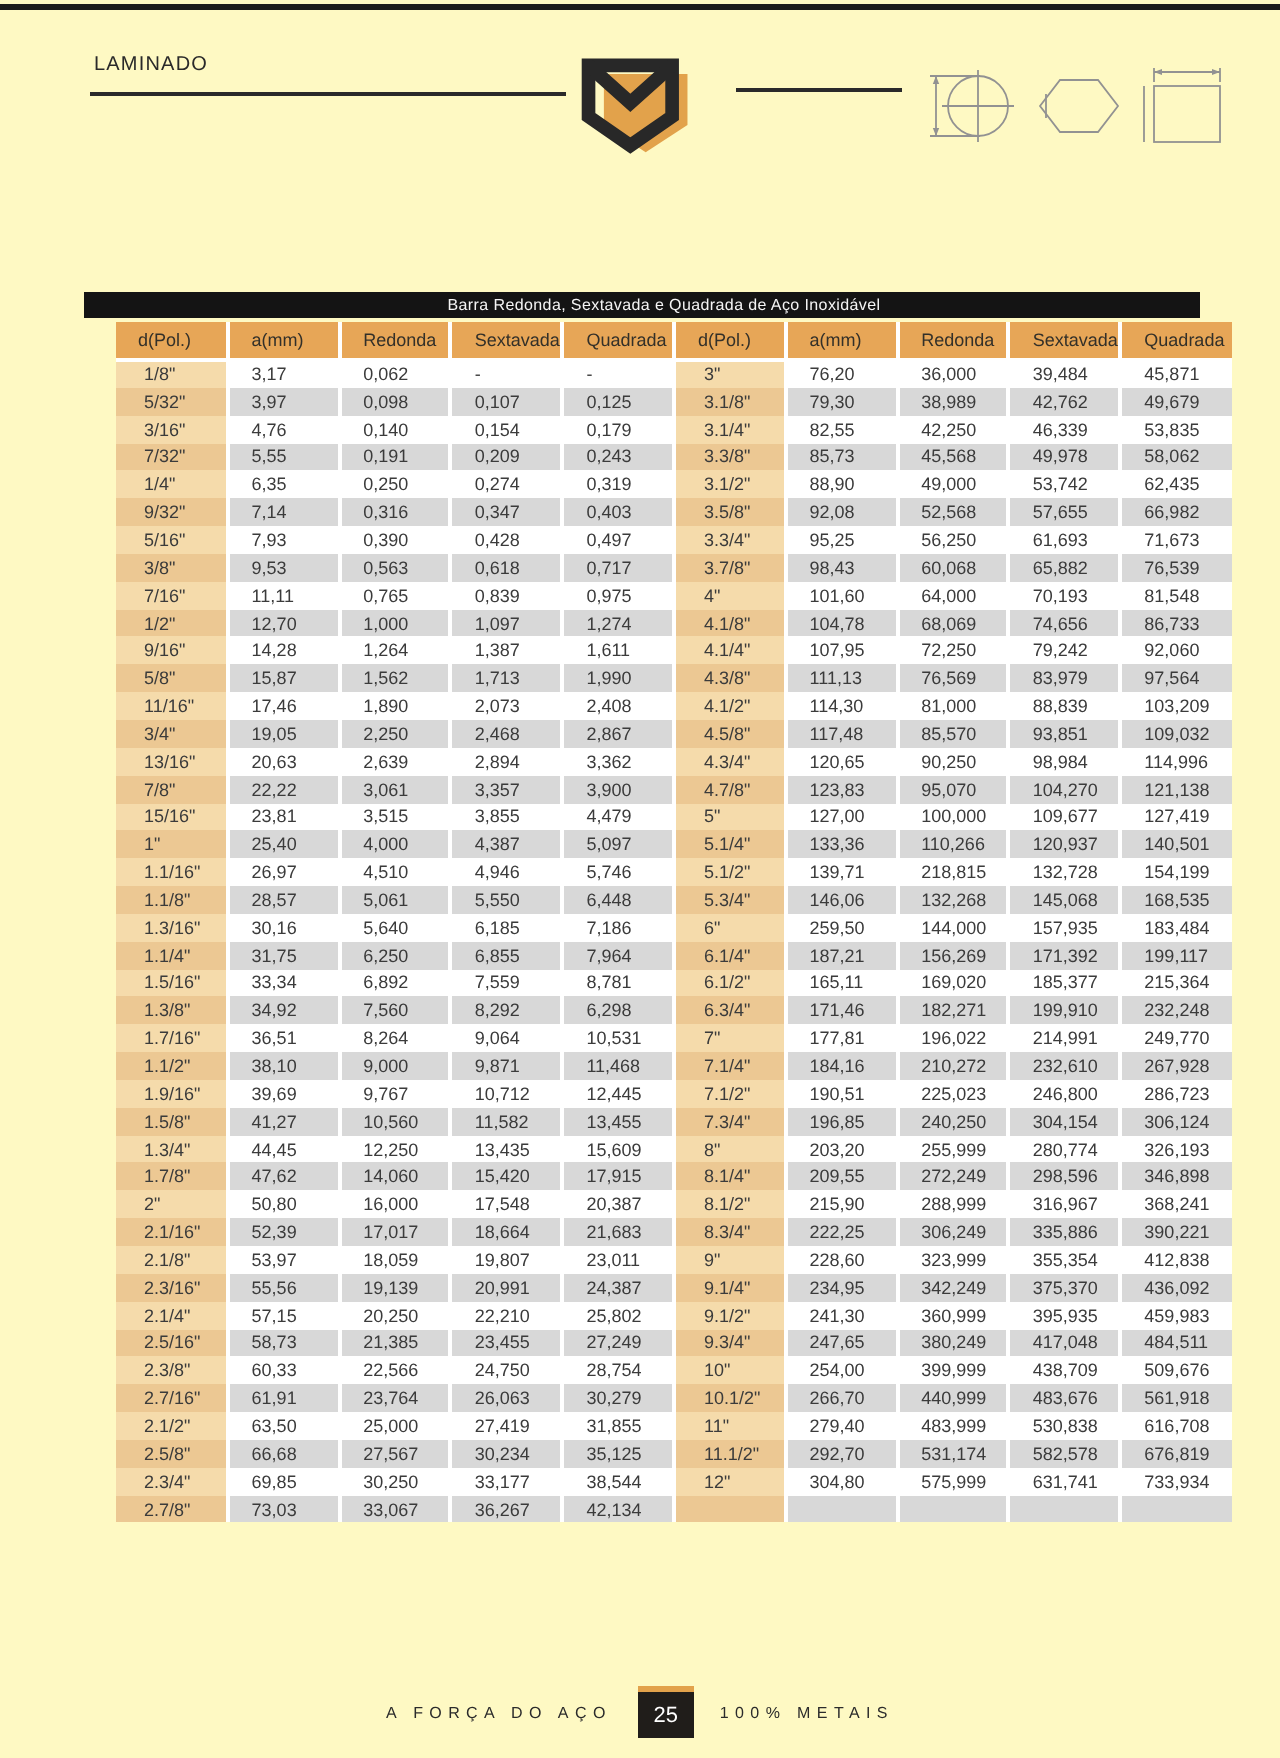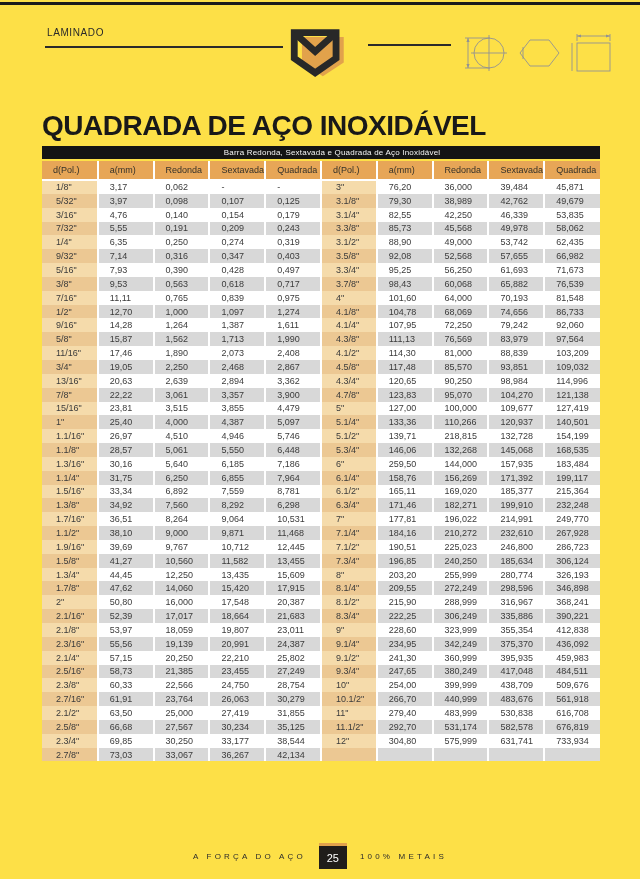--- a/index.html
+++ b/index.html
@@ -1,38 +1,38 @@
 <!DOCTYPE html>
 <html><head>
 <meta charset="utf-8">
 <style>
   * { margin:0; padding:0; box-sizing:border-box; }
   html,body { background:#9a9a9a; }
   .page {
-    position:relative; width:640px; height:879px; background:#fde047;
+    position:relative; width:640px; height:879px; background:#fef9c3;
     font-family:"Liberation Sans", sans-serif; overflow:hidden; margin:0 auto;
   }
   .top-rule { position:absolute; top:2px; left:0; width:640px; height:2.5px; background:#1b1b1b; }
   .laminado { position:absolute; top:27px; left:47px; font-size:10px; letter-spacing:.6px; color:#2a2a2a; }
   .laminado-line { position:absolute; top:46px; left:45px; width:238px; height:1.5px; background:#2a2a2a; }
   .mid-line { position:absolute; top:44px; left:368px; width:83px; height:1.5px; background:#2a2a2a; }
   .logo { position:absolute; top:28px; left:290px; }
   .shape-icons { position:absolute; top:31px; left:461px; display:flex; align-items:center; gap:9px; }
   .page-title {
     position:absolute; top:82px; left:42px; width:560px;
     font-size:28px; font-weight:bold; line-height:1.05; letter-spacing:-.5px; color:#191919;
   }
   .steel-table { position:absolute; top:146px; left:42px; width:558px; }
   .table-title {
     height:13px; background:#141414; color:#f5f5f5; font-size:8px;
     display:flex; align-items:center; justify-content:center; letter-spacing:.2px;
     margin-bottom:2px;
     padding-left:22px;
   }
-  table { width:100%; border-collapse:collapse; table-layout:fixed; }
+  table { width:100%; border-collapse:collapse; table-layout:fixed;margin-left:16px; }
   th, td { border-right:2px solid #ffffff; font-weight:normal; }
   th:last-child, td:last-child { border-right:none; }
   th {
     background:#E7A657; height:19px; font-size:9px; color:#333029;
     border-bottom:2px solid #ffffff; text-align:left; padding-left:11px;
   }
   td { height:13.85px; font-size:9px; color:#3b3b3b; padding-left:11px; white-space:nowrap; }
   tbody tr:nth-child(odd) td { background:#ffffff; }
   tbody tr:nth-child(even) td { background:#D8D8D8; }
   tbody tr:nth-child(odd) td.col-d { background:#F5DBAB; }
@@ -102,21 +102,20 @@
           <line x1="3" y1="11" x2="3" y2="39"></line>
           <path d="M8,4 l4,-1.5 l0,3 z" fill="#929292" stroke="none"></path>
           <path d="M41,4 l-4,-1.5 l0,3 z" fill="#929292" stroke="none"></path>
         </g>
       </svg>
     </span>
   </div>
 
   <h1 class="page-title">
     <br>
-    <span>QUADRADA DE AÇO INOXIDÁVEL</span>
   </h1>
 
   <div class="steel-table">
     <div class="table-title">Barra Redonda, Sextavada e Quadrada de Aço Inoxidável</div>
     <table>
       <thead>
         <tr id="header-row">
             <th>d(Pol.)</th>
             <th>a(mm)</th>
             <th>Redonda</th>
@@ -382,21 +381,21 @@
             <td>157,935</td>
             <td>183,484</td>
           </tr>
           <tr>
             <td class="col-d">1.1/4"</td>
             <td>31,75</td>
             <td>6,250</td>
             <td>6,855</td>
             <td>7,964</td>
             <td class="col-d">6.1/4"</td>
-            <td>158,76</td>
+            <td>187,21</td>
             <td>156,269</td>
             <td>171,392</td>
             <td>199,117</td>
           </tr>
           <tr>
             <td class="col-d">1.5/16"</td>
             <td>33,34</td>
             <td>6,892</td>
             <td>7,559</td>
             <td>8,781</td>
@@ -456,21 +455,21 @@
           </tr>
           <tr>
             <td class="col-d">1.5/8"</td>
             <td>41,27</td>
             <td>10,560</td>
             <td>11,582</td>
             <td>13,455</td>
             <td class="col-d">7.3/4"</td>
             <td>196,85</td>
             <td>240,250</td>
-            <td>185,634</td>
+            <td>304,154</td>
             <td>306,124</td>
           </tr>
           <tr>
             <td class="col-d">1.3/4"</td>
             <td>44,45</td>
             <td>12,250</td>
             <td>13,435</td>
             <td>15,609</td>
             <td class="col-d">8"</td>
             <td>203,20</td>

